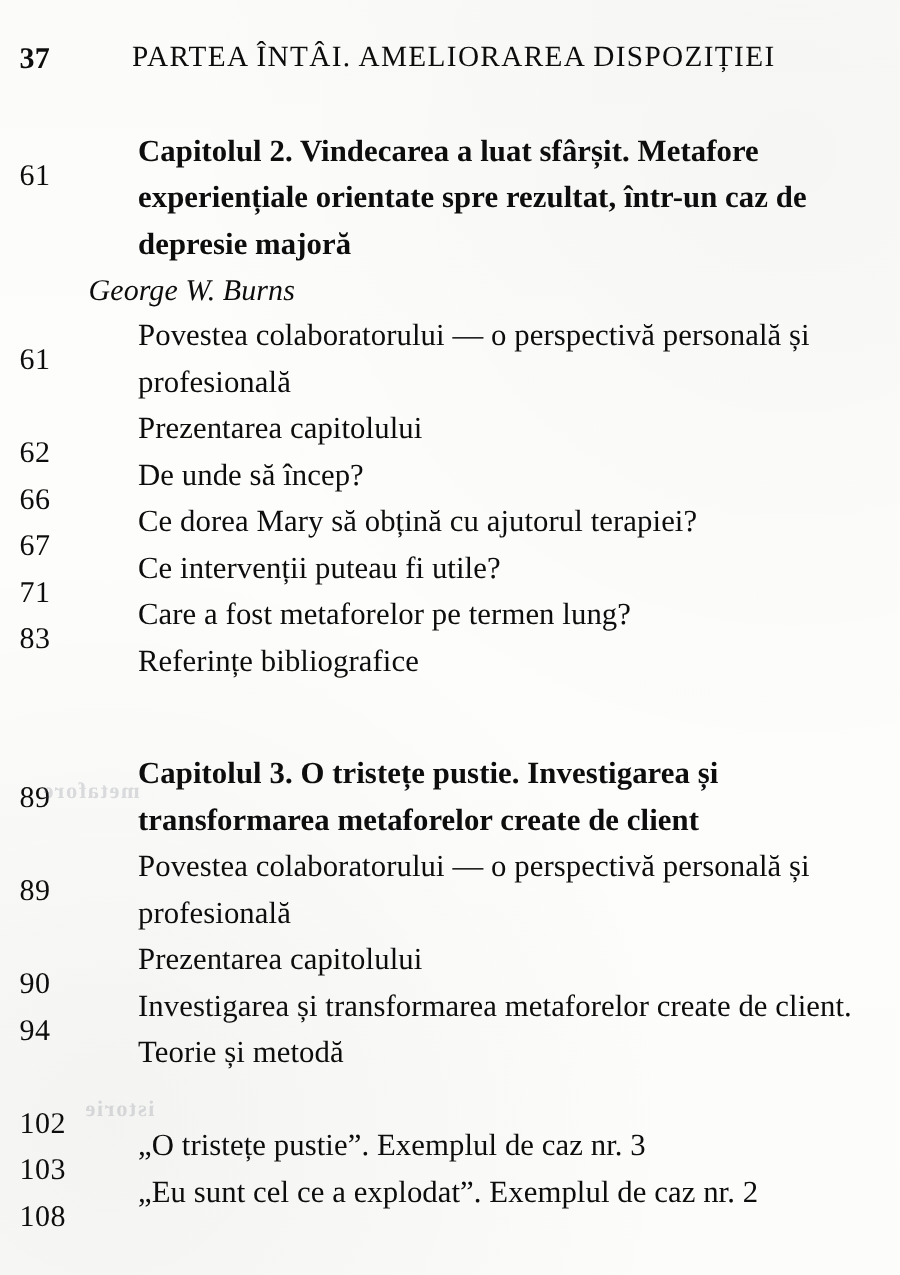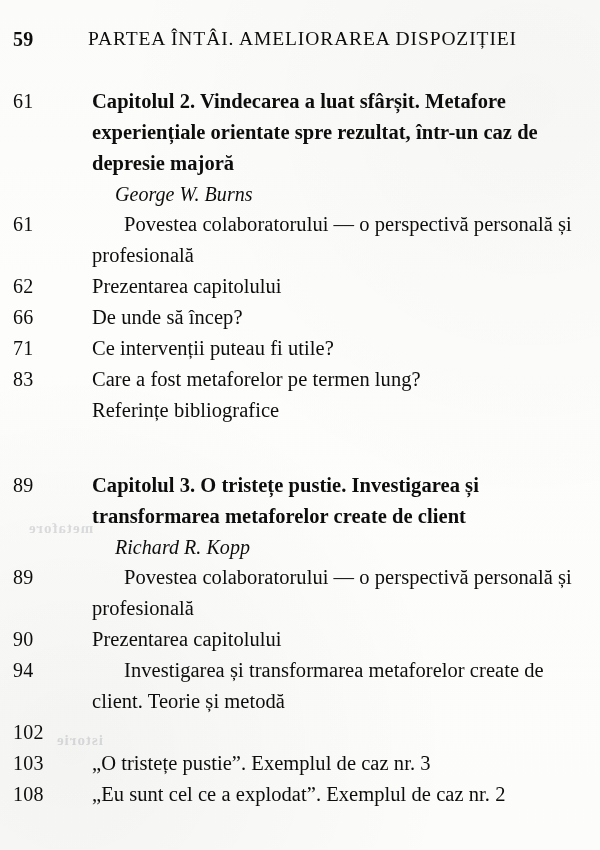--- a/index.html
+++ b/index.html
@@ -70,21 +70,21 @@
   
   .row {
     position: relative;
     min-height: 31px;
     padding-left: 92px;
     padding-right: 14px;
   }
   .row .num {
     position: absolute;
     left: 13px;
-    top: 0;
+    top: 16px;
     width: 70px;
     text-align: left;
     font-size: 20px;
     line-height: 31px;
     font-weight: 400;
     letter-spacing: 0.3px;
   }
   .row .txt {
     font-size: 20.5px;
     line-height: 31px;
@@ -97,36 +97,35 @@
     font-size: 20.5px;
     line-height: 31px;
     max-width: 455px;
   }
   .row.heading .num {
     font-weight: 400;
   }
 
   
   .row.author {
-    padding-left: 115px;
+    padding-left: 59px;
     min-height: 30px;
   }
   .row.author .txt {
     font-style: italic;
     font-size: 20px;
     line-height: 30px;
   }
 
   
   .row.entry .txt {
     max-width: 470px;
   }
   .row.entry.wide .txt {
     max-width: 500px;
-    margin-left: 32px;
   }
 
   
   .ghost {
     position: absolute;
     font-family: "Liberation Serif", "DejaVu Serif", serif;
     font-size: 15px;
     font-weight: 700;
     color: rgba(90, 95, 110, 0.20);
     transform: scaleX(-1);
@@ -138,21 +137,21 @@
   .ghost.g2 { left: 56px; top: 732px; }
 </style>
 </head>
 <body>
 
 <div id="page"></div>
 
 <div id="content">
 
   <div class="runhead">
-    <span class="folio">59</span>
+    <span class="folio">37</span>
     <span class="title">PARTEA ÎNTÂI. AMELIORAREA DISPOZIȚIEI</span>
   </div>
 
   <div class="toc">
 
     <div class="chapter">
 
       <div class="row heading">
         <span class="num">61</span>
         <span class="txt">Capitolul 2. Vindecarea a luat sfârșit. Metafore experiențiale orientate spre rezultat, într-un caz de depresie majoră</span>
@@ -168,42 +167,43 @@
       </div>
       <div class="row entry">
         <span class="num">62</span>
         <span class="txt">Prezentarea capitolului</span>
       </div>
       <div class="row entry">
         <span class="num">66</span>
         <span class="txt">De unde să încep?</span>
       </div>
       <div class="row entry">
+        <span class="num">67</span>
+        <span class="txt">Ce dorea Mary să obțină cu ajutorul terapiei?</span>
+      </div>
+      <div class="row entry">
         <span class="num">71</span>
         <span class="txt">Ce intervenții puteau fi utile?</span>
       </div>
       <div class="row entry">
         <span class="num">83</span>
         <span class="txt">Care a fost metaforelor pe termen lung?</span>
       </div>
       <div class="row entry">
         <span class="txt">Referințe bibliografice</span>
       </div>
     </div>
 
     <div class="chapter">
 
       <div class="row heading">
         <span class="num">89</span>
         <span class="txt">Capitolul 3. O tristețe pustie. Investigarea și transformarea metaforelor create de client</span>
       </div>
 
-      <div class="row author">
-        <span class="txt">Richard R. Kopp</span>
-      </div>
 
       <div class="row entry wide">
         <span class="num">89</span>
         <span class="txt">Povestea colaboratorului — o perspectivă personală și profesională</span>
       </div>
       <div class="row entry">
         <span class="num">90</span>
         <span class="txt">Prezentarea capitolului</span>
       </div>
       <div class="row entry wide">

